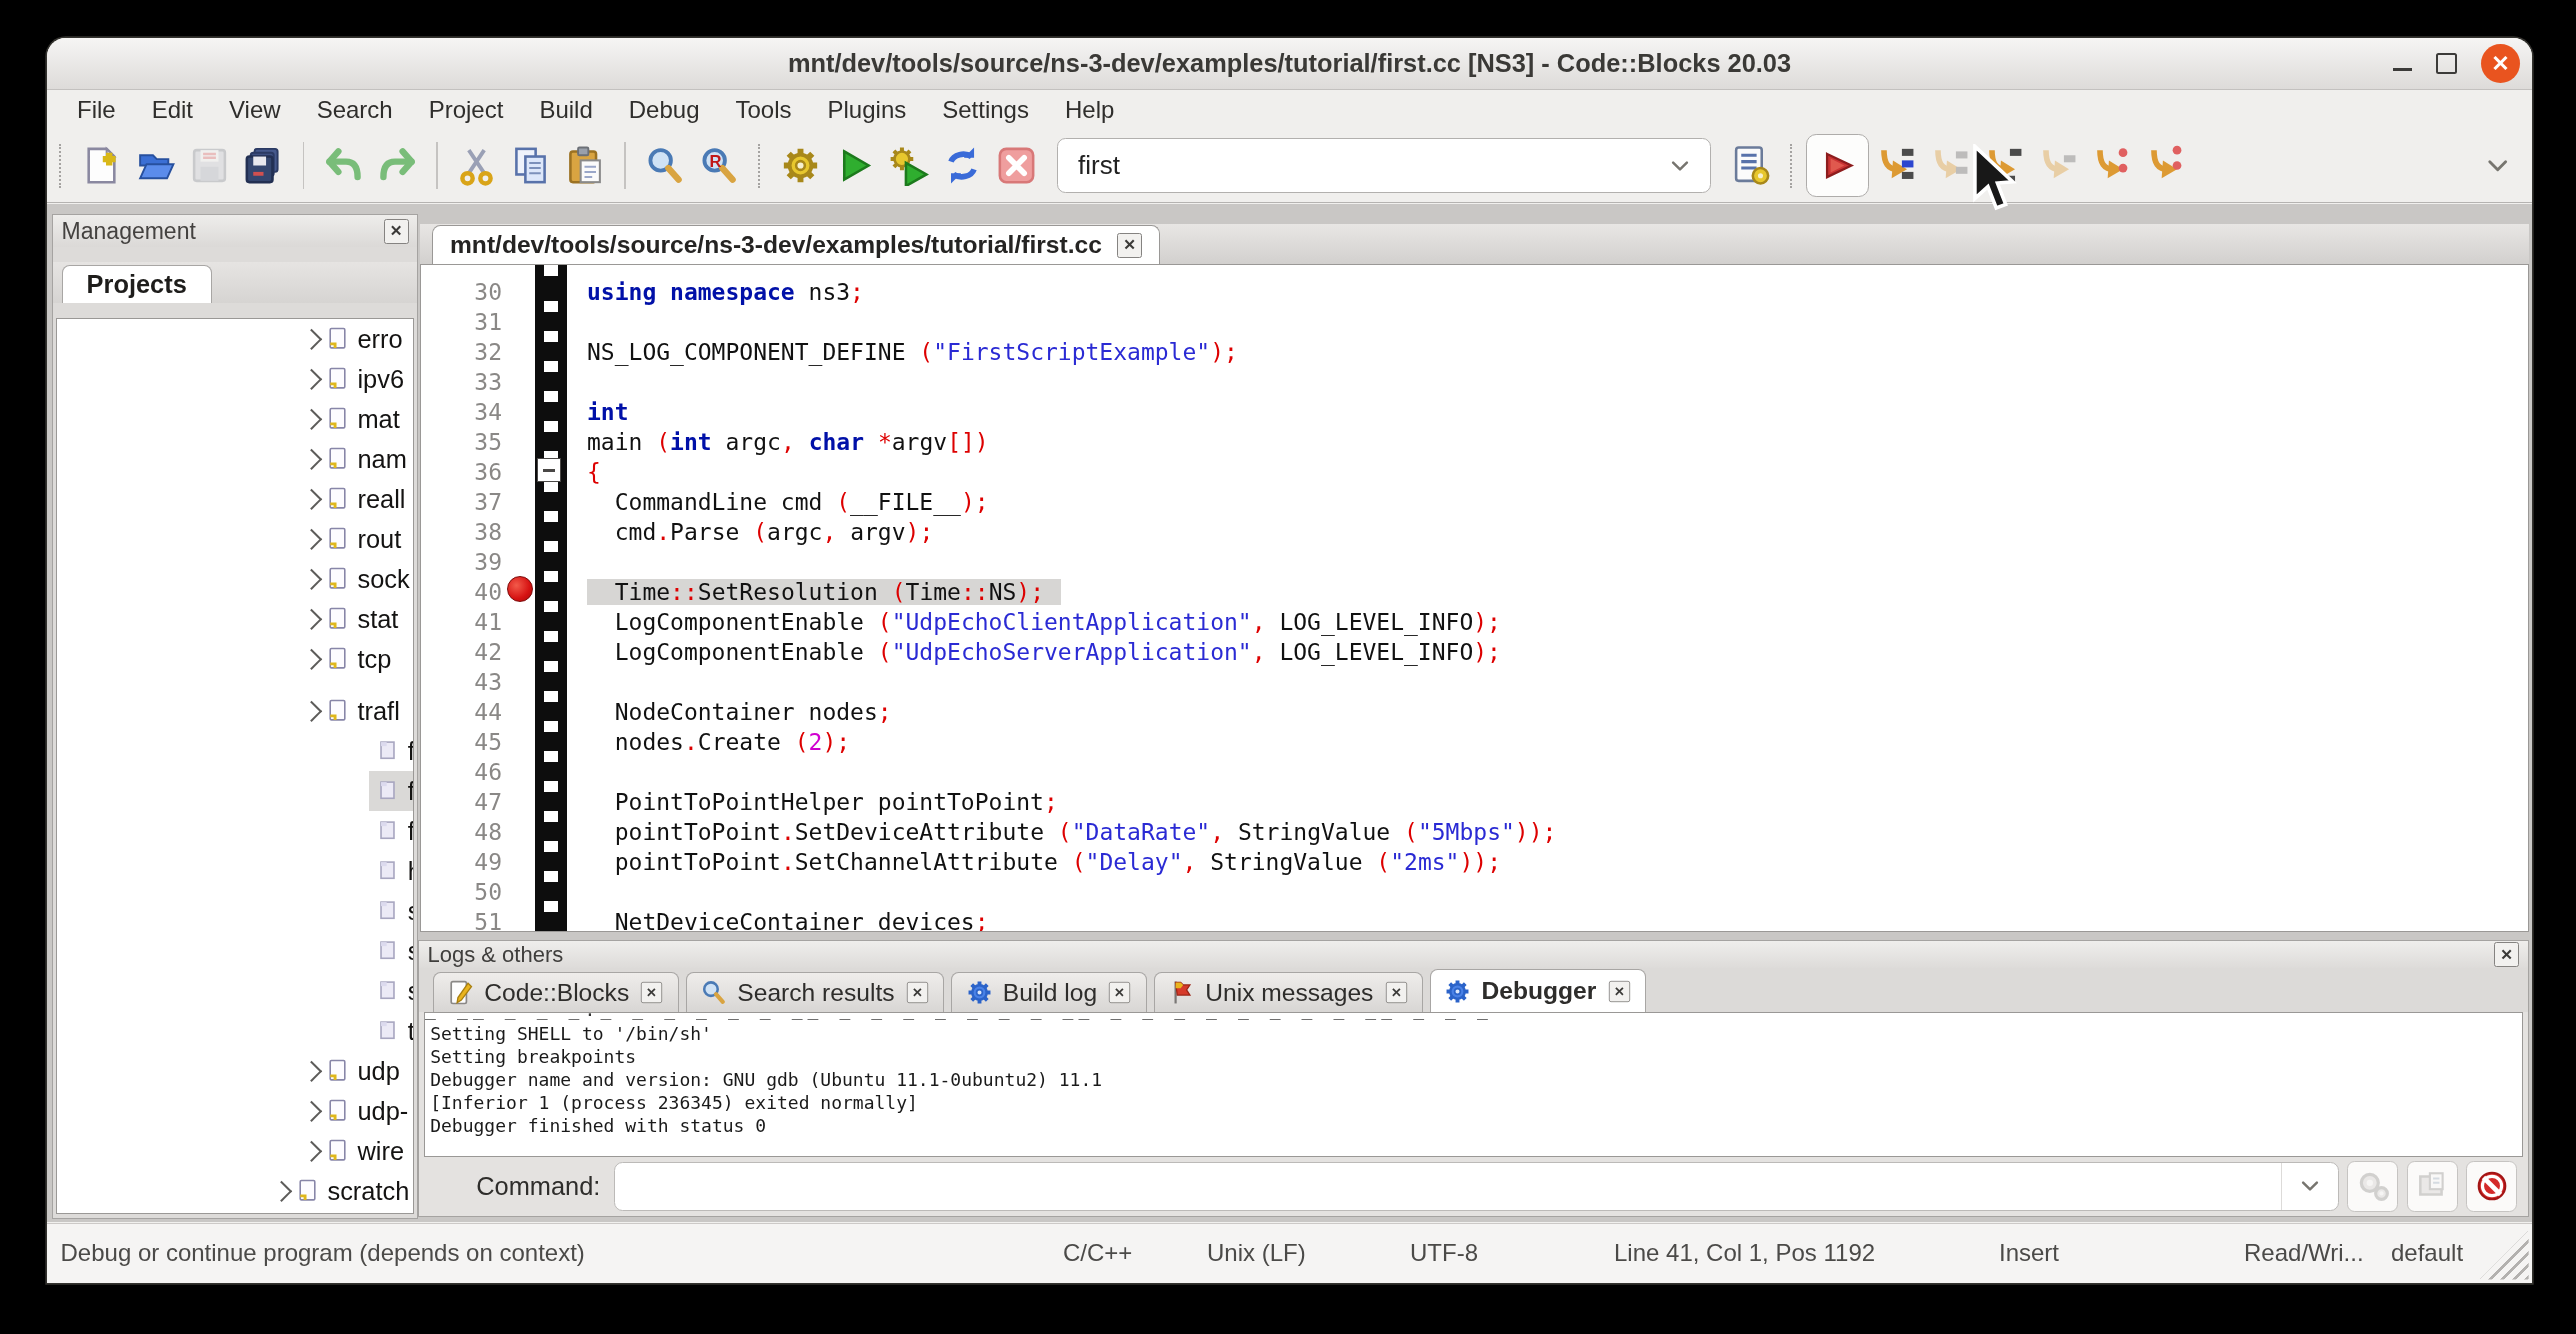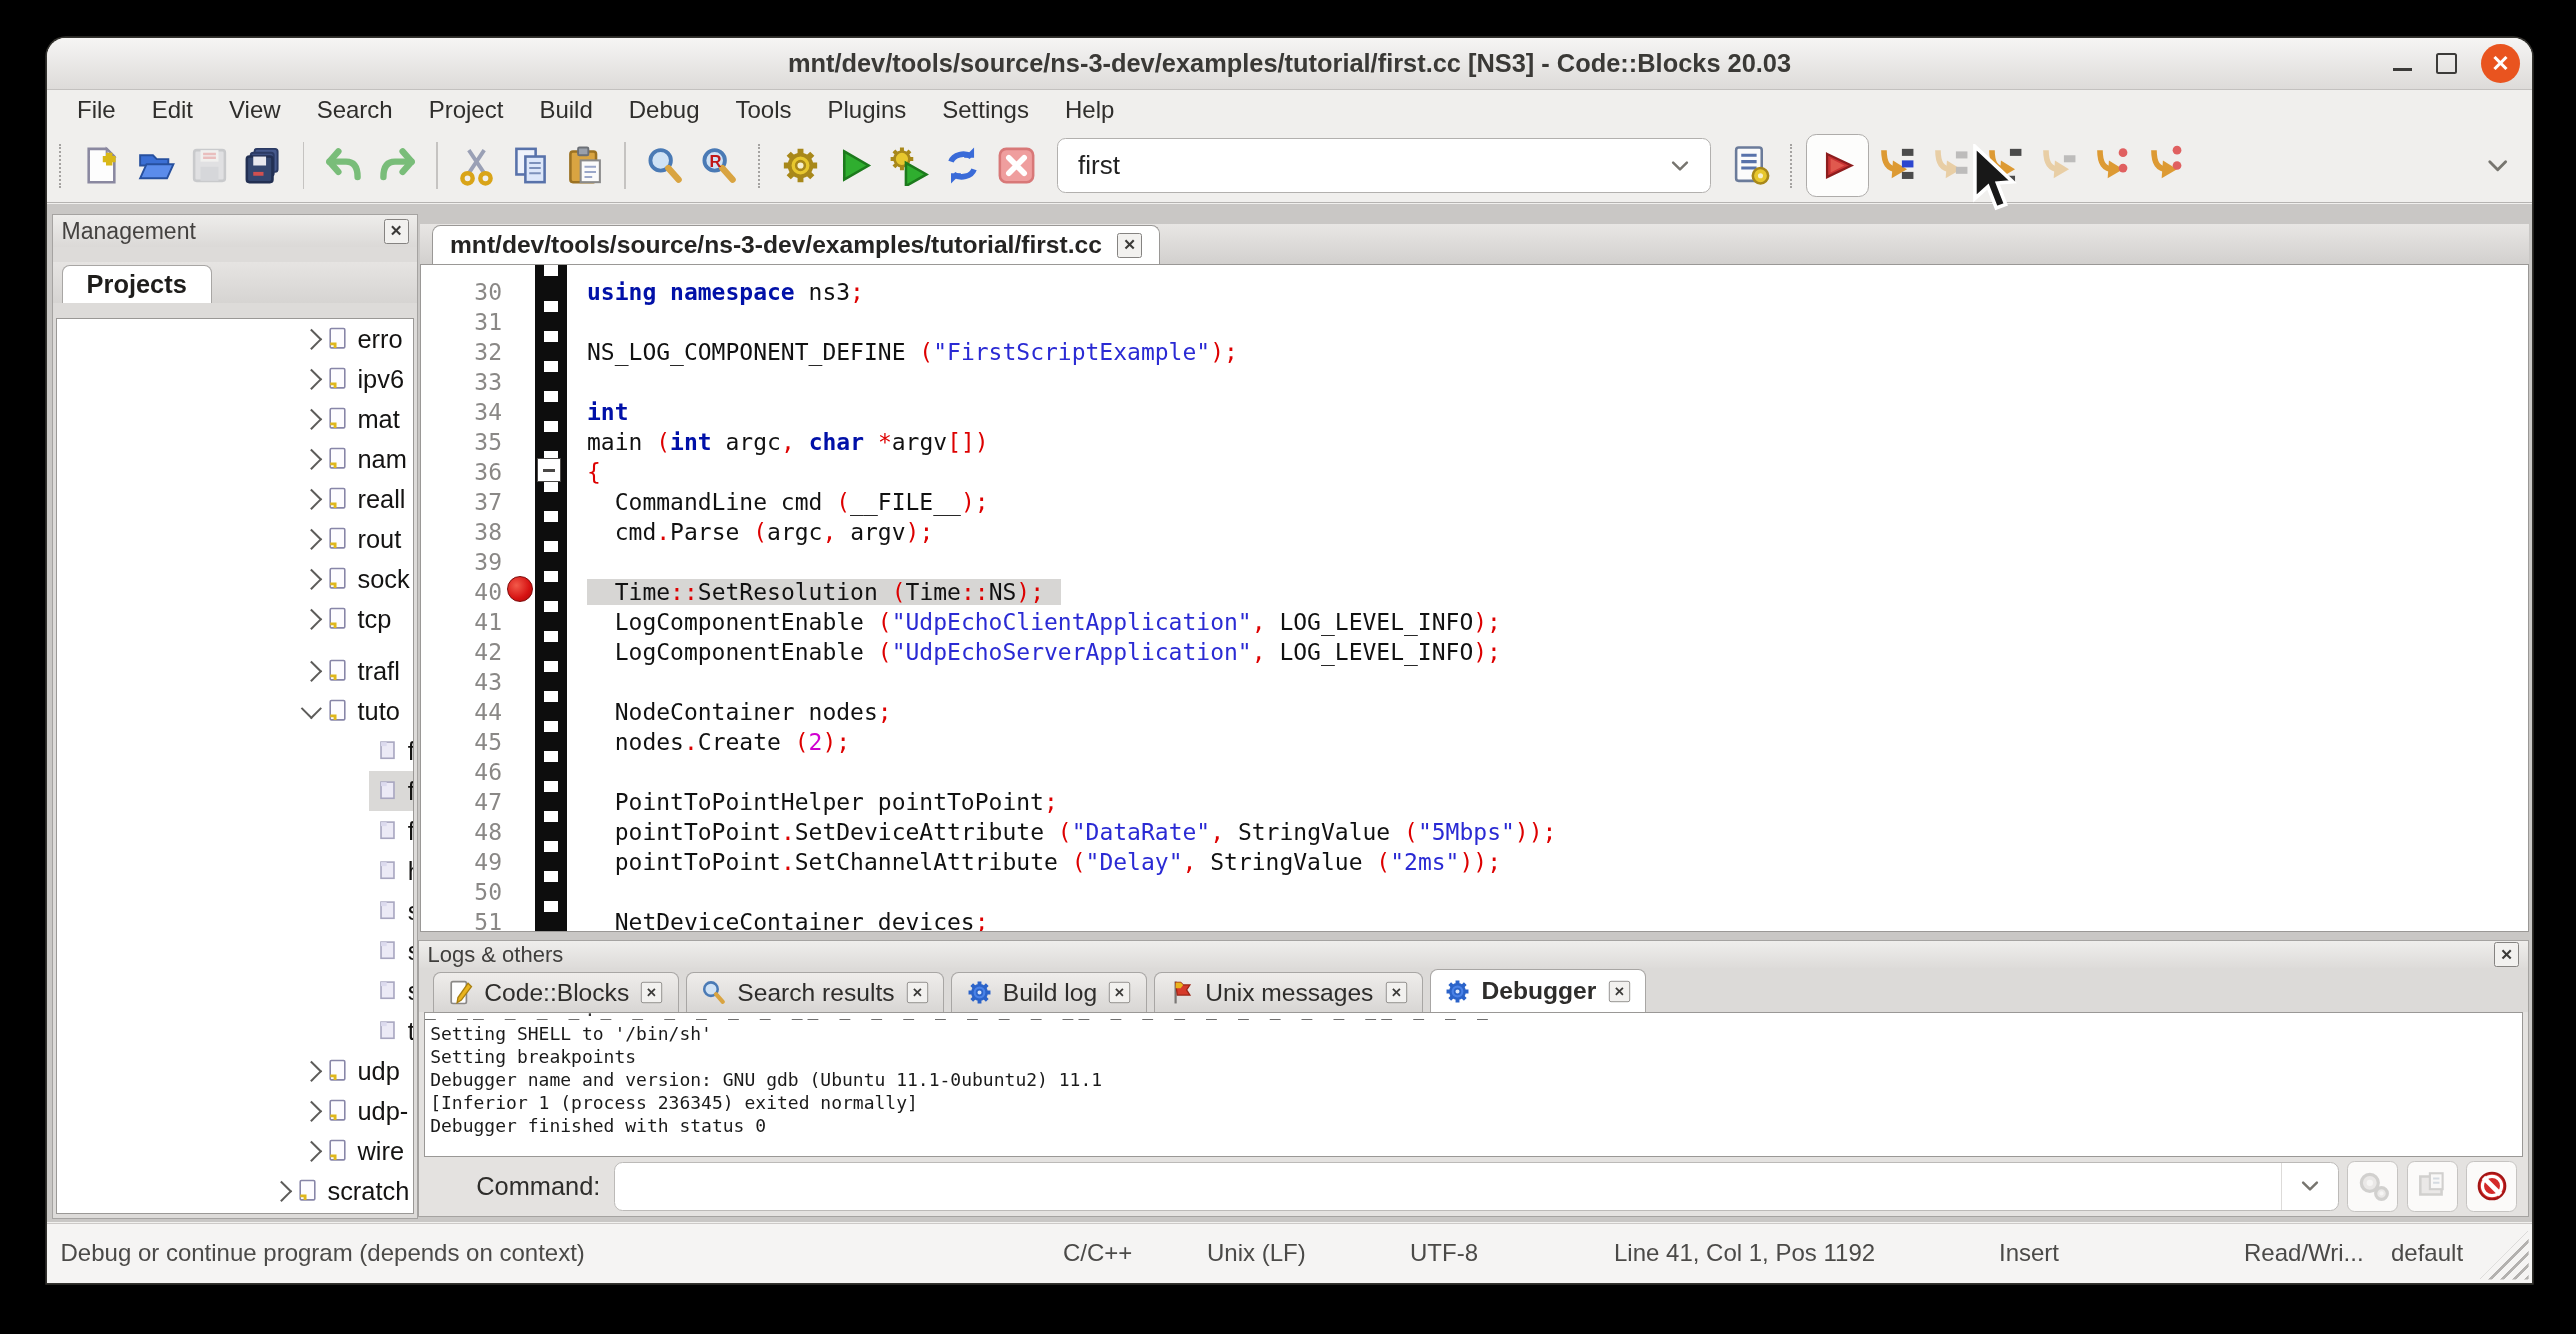--- a/index.html
+++ b/index.html
@@ -517,39 +517,39 @@
                 </svg>
                 <span>sock</span>
               </span>
             </div>
             <div class="trow" style="padding-left: 247px;">
               <span class="chev c"></span>
               <span class="tcell">
                 <svg class="ticon" style="width: 23px; height: 26px;" viewBox="0 0 27 31" width="23" height="26">
                   <use href="#i-folder"></use>
                 </svg>
+                <span>stat</span>
+              </span>
+            </div>
+            <div class="trow" style="padding-left: 247px;">
+              <span class="chev c"></span>
+              <span class="tcell">
+                <svg class="ticon" style="width: 23px; height: 26px;" viewBox="0 0 27 31" width="23" height="26">
+                  <use href="#i-folder"></use>
+                </svg>
                 <span>tcp</span>
               </span>
             </div>
             <div class="trow" style="padding-left: 247px; margin-top: 12px;">
               <span class="chev c"></span>
               <span class="tcell">
                 <svg class="ticon" style="width: 23px; height: 26px;" viewBox="0 0 27 31" width="23" height="26">
                   <use href="#i-folder"></use>
                 </svg>
                 <span>trafl</span>
-              </span>
-            </div>
-            <div class="trow" style="padding-left: 247px;">
-              <span class="chev e"></span>
-              <span class="tcell">
-                <svg class="ticon" style="width: 23px; height: 26px;" viewBox="0 0 27 31" width="23" height="26">
-                  <use href="#i-folder"></use>
-                </svg>
-                <span>tuto</span>
               </span>
             </div>
             <div class="trow" style="padding-left: 312px;">
               <span class="tcell">
                 <svg class="ticon" style="width: 23px; height: 26px;" viewBox="0 0 27 31" width="23" height="26">
                   <use href="#i-file"></use>
                 </svg>
                 <span>fif</span>
               </span>
             </div>

